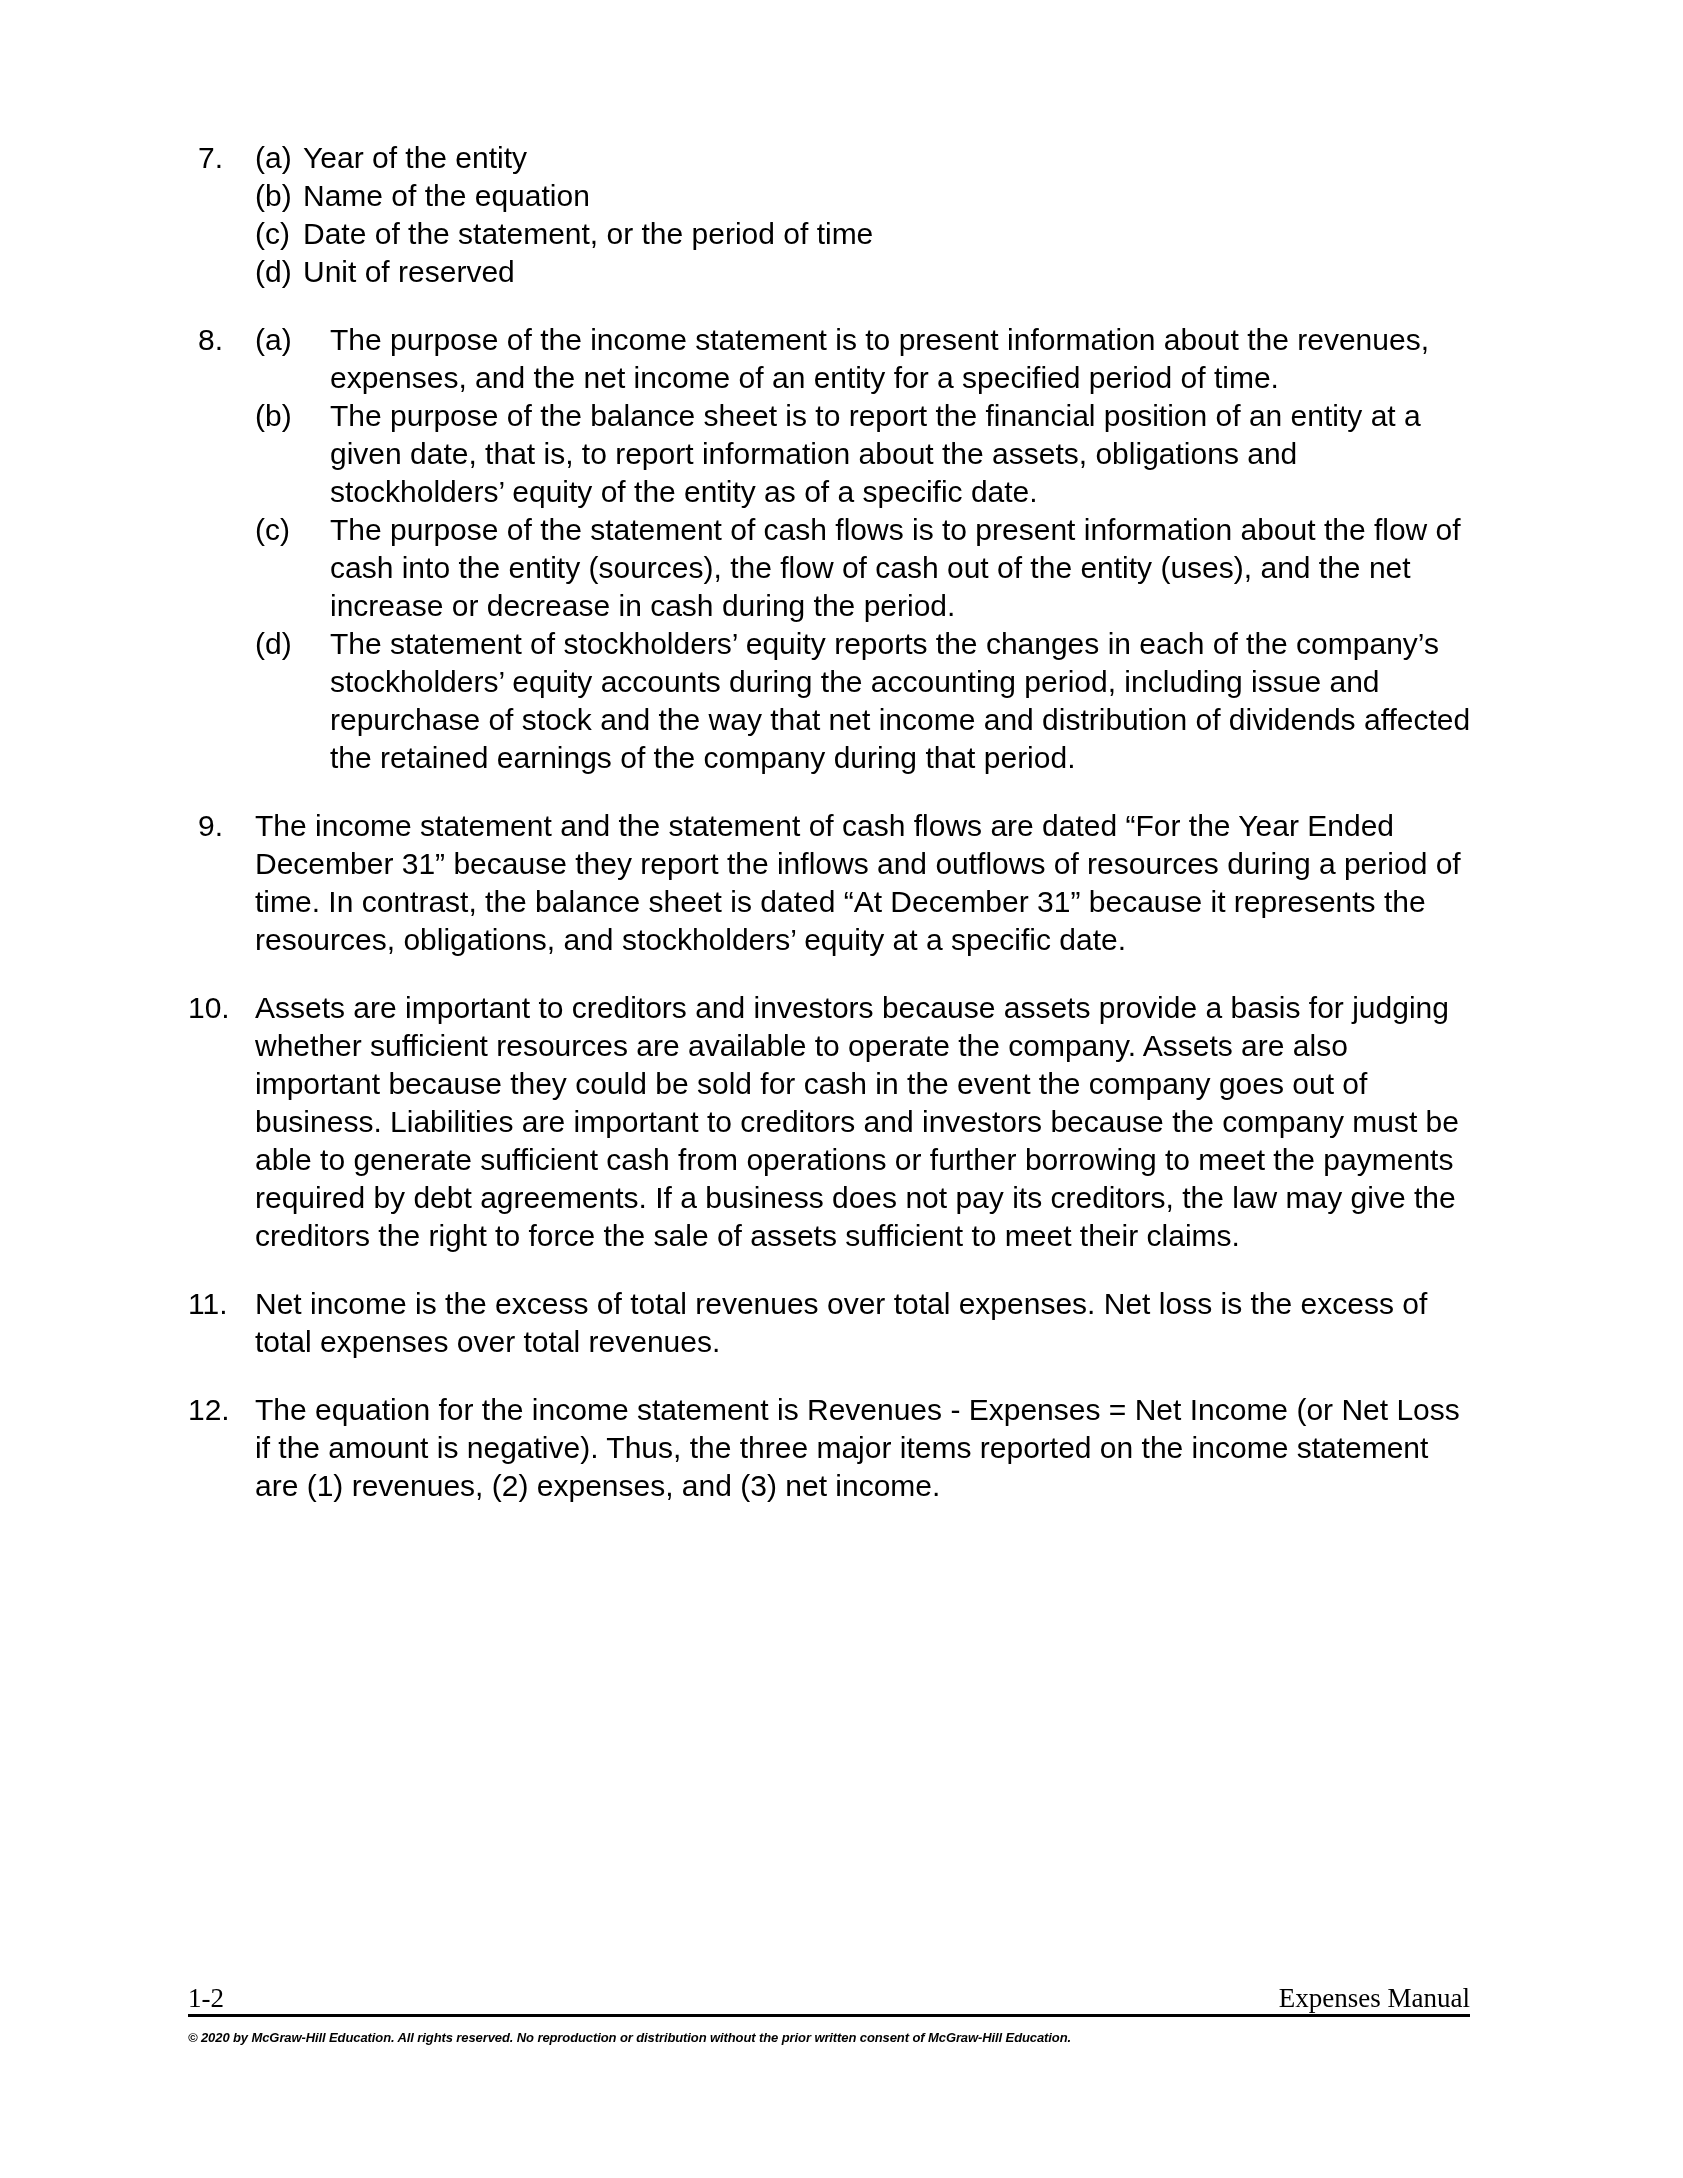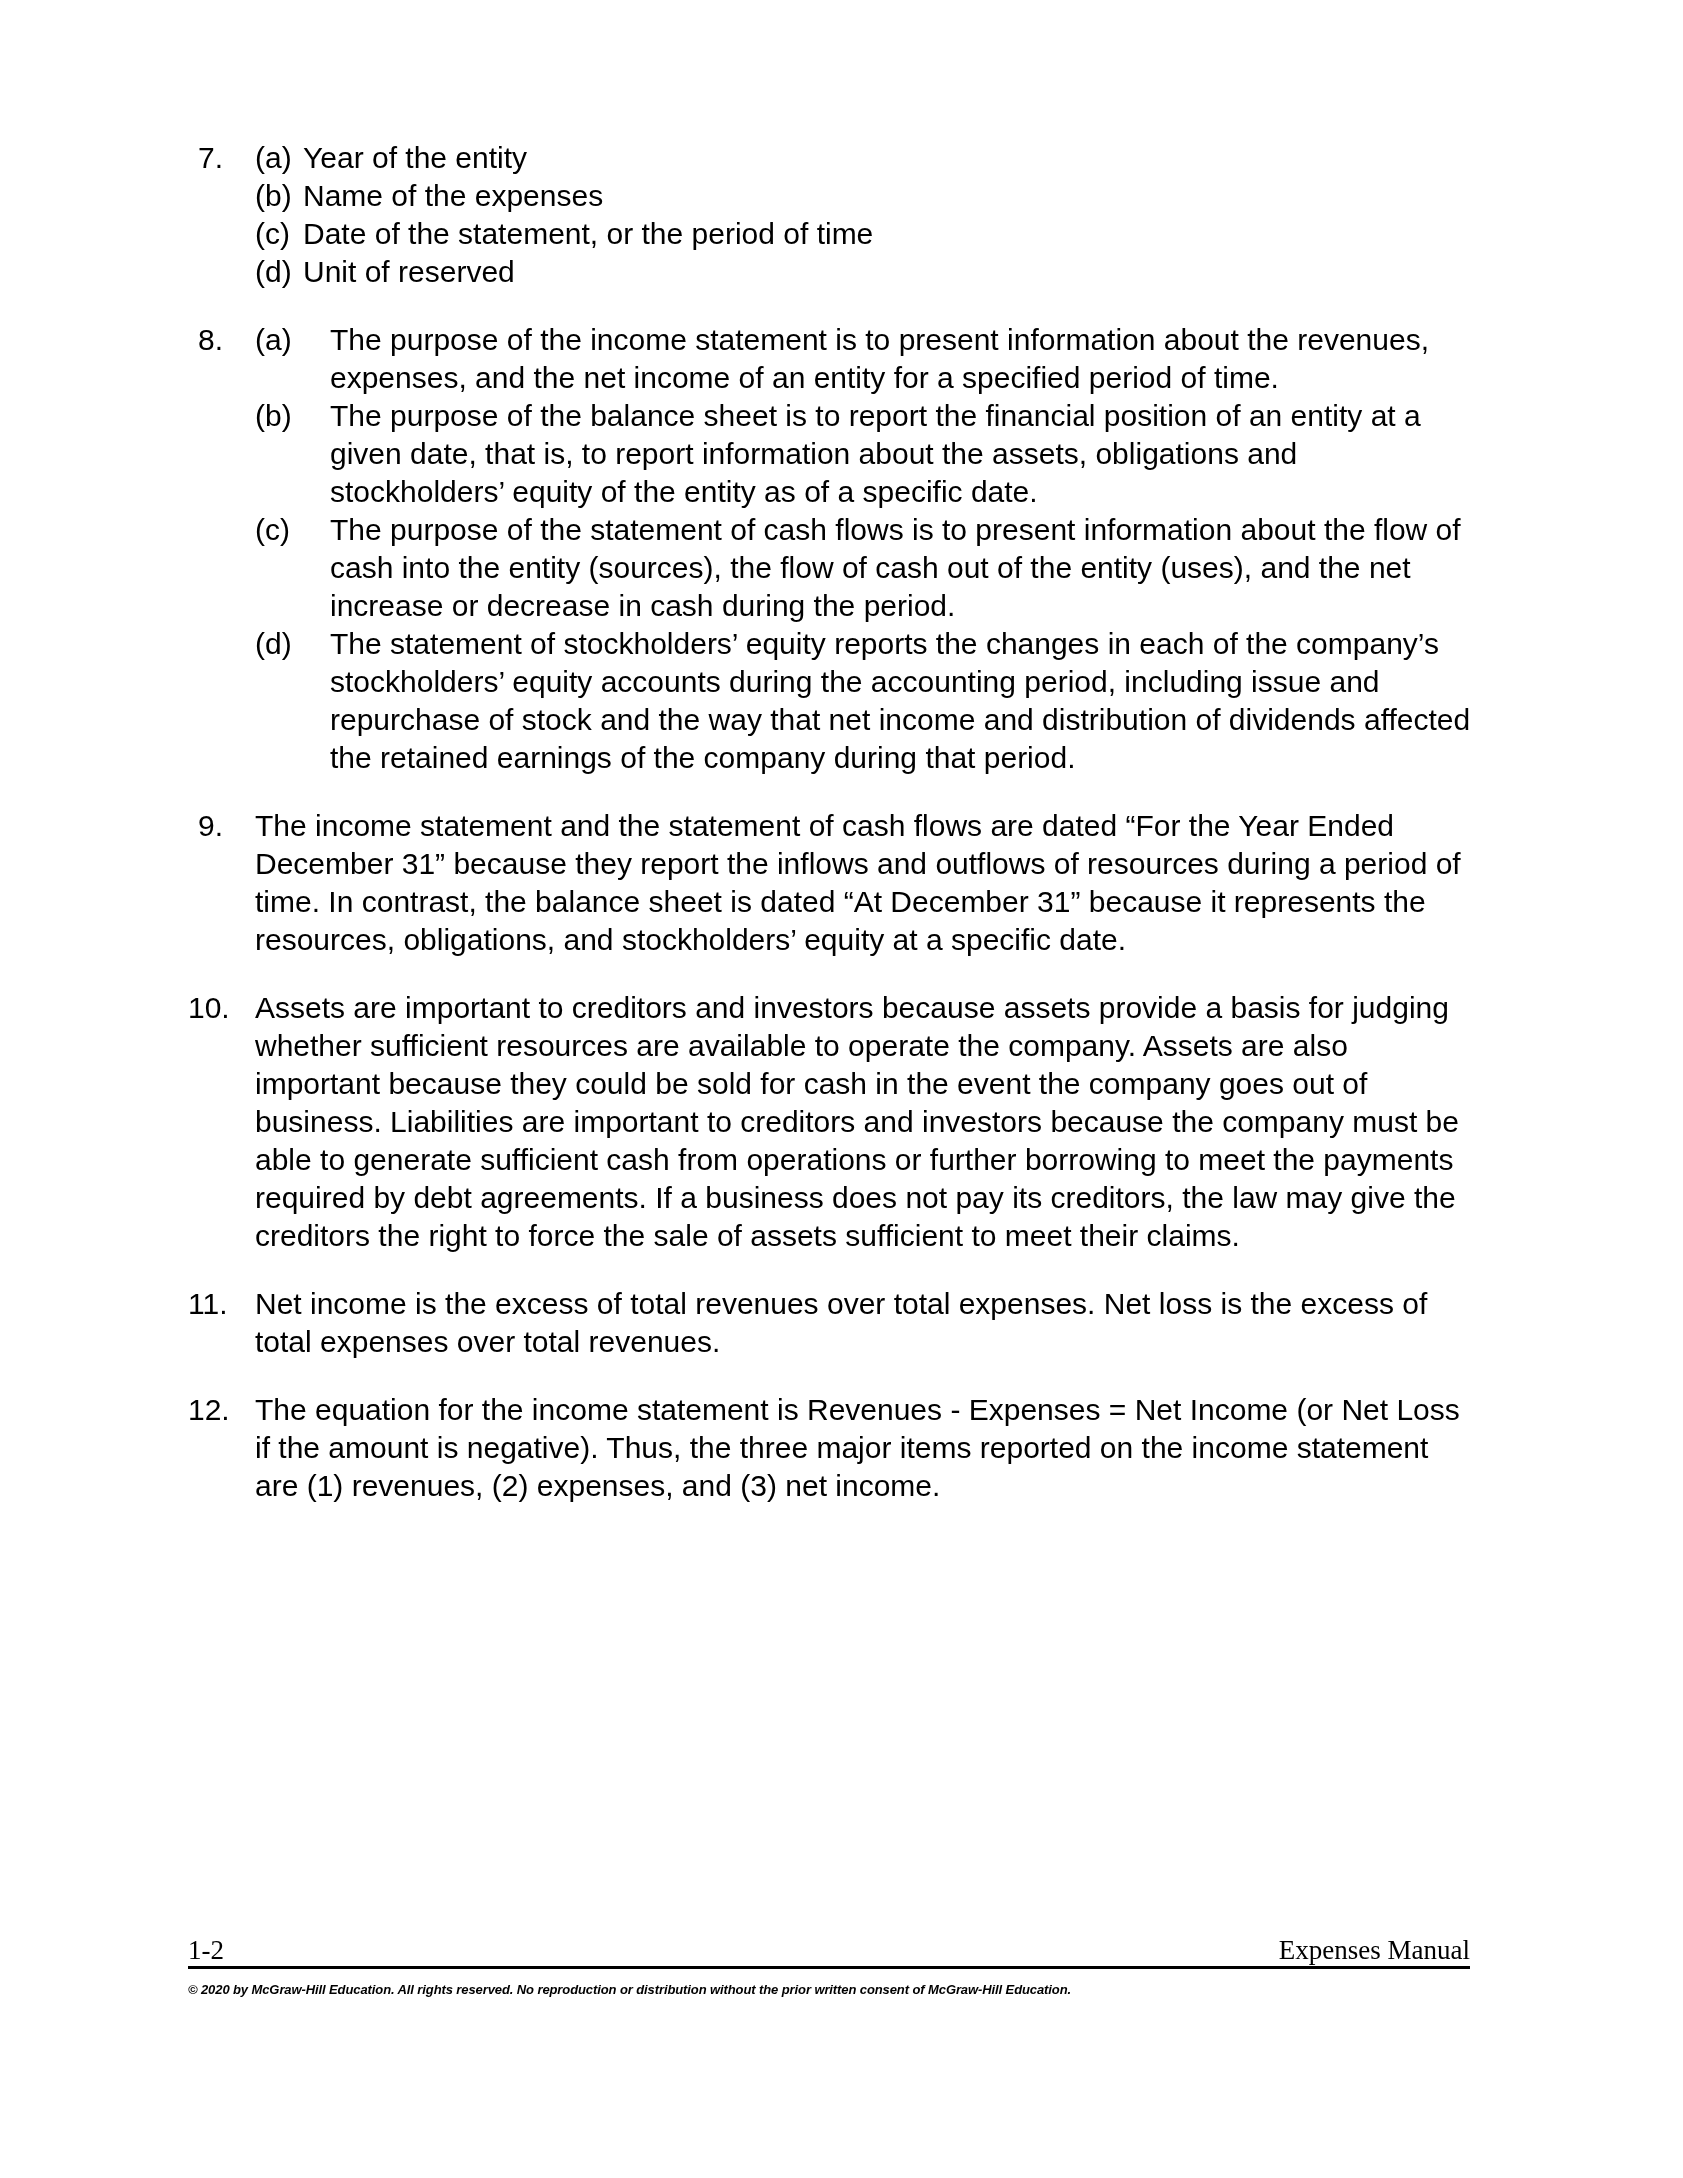--- a/index.html
+++ b/index.html
@@ -83,20 +83,21 @@
   }
   .footer-line {
     display: flex;
     justify-content: space-between;
     align-items: flex-end;
     font-family: "Liberation Serif", serif;
     font-size: 27px;
     line-height: 30px;
     border-bottom: 3px solid #000000;
     padding-bottom: 1px;
+    margin-top: 48px;
   }
   .footer-page { white-space: nowrap; }
   .footer-title { white-space: nowrap; }
   .copyright {
     margin-top: 9px;
     font-family: "Liberation Sans", sans-serif;
     font-style: italic;
     font-weight: bold;
     font-size: 13px;
     line-height: 24px;
@@ -113,21 +114,21 @@
     <div class="qitem">
       <div class="qnum">7.</div>
       <div class="qbody">
         <div class="sublist-inline">
           <div class="subrow">
             <span class="submark">(a)</span>
             <span class="subtext">Year of the entity</span>
           </div>
           <div class="subrow">
             <span class="submark">(b)</span>
-            <span class="subtext">Name of the expenses</span>
+            <span class="subtext">Name of the equation</span>
           </div>
           <div class="subrow">
             <span class="submark">(c)</span>
             <span class="subtext">Date of the statement, or the period of time</span>
           </div>
           <div class="subrow">
             <span class="submark">(d)</span>
             <span class="subtext">Unit of reserved</span>
           </div>
         </div>

